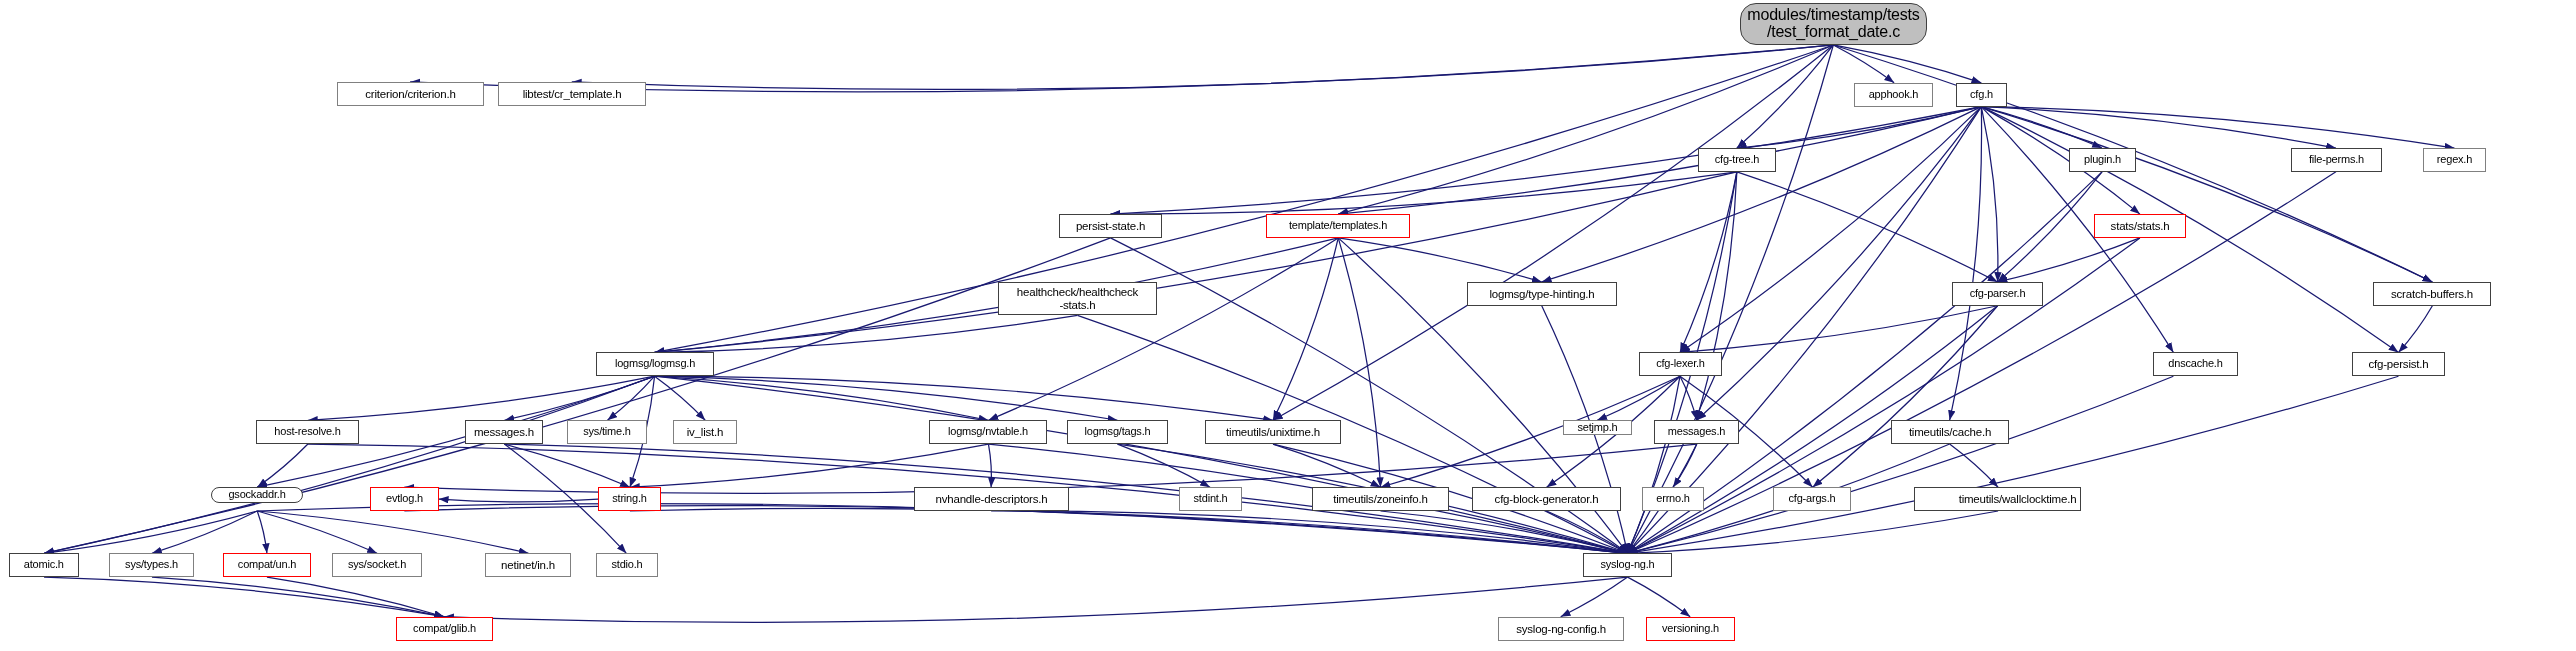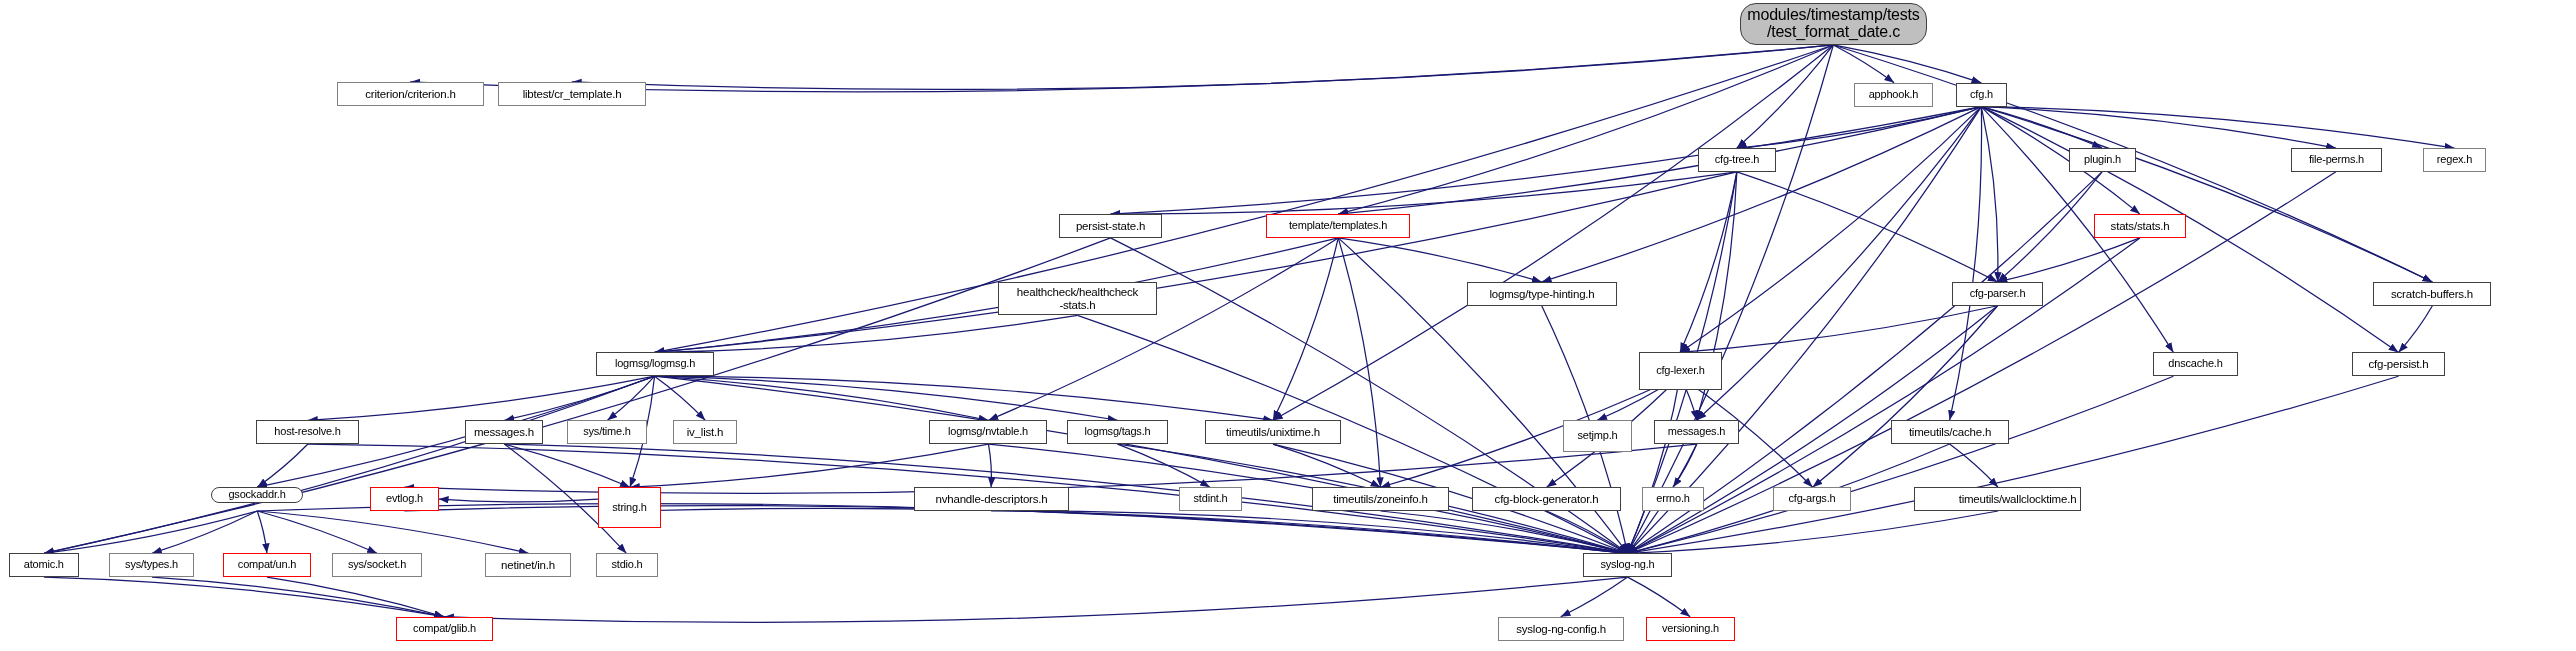--- a/index.html
+++ b/index.html
@@ -187,34 +187,34 @@
       <div class="node red" style="left: 1266px; top: 214px; width: 144px; height: 24px;"><span>template/templates.h</span></div>
       <div class="node red tiny" style="left: 2094px; top: 214px; width: 92px; height: 24px;"><span>stats/stats.h</span></div>
       <div class="node hdr tiny" style="left: 2373px; top: 282px; width: 118px; height: 24px;"><span>scratch-buffers.h</span></div>
       <div class="node hdr tiny" style="left: 998px; top: 282px; width: 159px; height: 33px;"><span>healthcheck/healthcheck
 -stats.h</span></div>
       <div class="node hdr tiny" style="left: 1467px; top: 282px; width: 150px; height: 24px;"><span>logmsg/type-hinting.h</span></div>
       <div class="node hdr" style="left: 1952px; top: 282px; width: 91px; height: 24px;"><span>cfg-parser.h</span></div>
       <div class="node hdr" style="left: 2131px; top: 352px; width: 85px; height: 24px; margin-left: 22px;"><span>dnscache.h</span></div>
       <div class="node hdr tiny" style="left: 2352px; top: 352px; width: 93px; height: 24px;"><span>cfg-persist.h</span></div>
       <div class="node hdr" style="left: 596px; top: 352px; width: 118px; height: 24px;"><span>logmsg/logmsg.h</span></div>
-      <div class="node hdr" style="left: 1639px; top: 352px; width: 83px; height: 38px;"><span>cfg-lexer.h</span></div>
+      <div class="node hdr" style="left: 1639px; top: 352px; width: 83px; height: 24px;"><span>cfg-lexer.h</span></div>
       <div class="node hdr" style="left: 256px; top: 420px; width: 103px; height: 24px;"><span>host-resolve.h</span></div>
       <div class="node hdr tiny" style="left: 465px; top: 420px; width: 78px; height: 24px;"><span>messages.h</span></div>
       <div class="node " style="left: 567px; top: 420px; width: 80px; height: 24px;"><span>sys/time.h</span></div>
       <div class="node tiny" style="left: 673px; top: 420px; width: 64px; height: 24px;"><span>iv_list.h</span></div>
       <div class="node hdr" style="left: 929px; top: 420px; width: 118px; height: 24px;"><span>logmsg/nvtable.h</span></div>
       <div class="node hdr" style="left: 1067px; top: 420px; width: 101px; height: 24px;"><span>logmsg/tags.h</span></div>
       <div class="node hdr tiny" style="left: 1205px; top: 420px; width: 136px; height: 24px;"><span>timeutils/unixtime.h</span></div>
-      <div class="node " style="left: 1563px; top: 420px; width: 69px; height: 32px;"><span>setjmp.h</span></div>
+      <div class="node " style="left: 1563px; top: 420px; width: 69px; height: 15px;"><span>setjmp.h</span></div>
       <div class="node hdr" style="left: 1654px; top: 420px; width: 85px; height: 24px;"><span>messages.h</span></div>
       <div class="node hdr tiny" style="left: 1891px; top: 420px; width: 118px; height: 24px;"><span>timeutils/cache.h</span></div>
       <div class="node hdr" style="left: 211px; top: 487px; width: 92px; height: 16px; border-radius: 12px;"><span>gsockaddr.h</span></div>
       <div class="node red" style="left: 370px; top: 487px; width: 69px; height: 24px;"><span>evtlog.h</span></div>
-      <div class="node red" style="left: 598px; top: 487px; width: 63px; height: 41px;"><span>string.h</span></div>
+      <div class="node red" style="left: 598px; top: 487px; width: 63px; height: 24px;"><span>string.h</span></div>
       <div class="node hdr tiny" style="left: 914px; top: 487px; width: 155px; height: 24px;"><span>nvhandle-descriptors.h</span></div>
       <div class="node " style="left: 1179px; top: 487px; width: 63px; height: 24px;"><span>stdint.h</span></div>
       <div class="node hdr tiny" style="left: 1312px; top: 487px; width: 137px; height: 24px;"><span>timeutils/zoneinfo.h</span></div>
       <div class="node hdr tiny" style="left: 1472px; top: 487px; width: 149px; height: 24px;"><span>cfg-block-generator.h</span></div>
       <div class="node " style="left: 1642px; top: 487px; width: 62px; height: 24px;"><span>errno.h</span></div>
       <div class="node " style="left: 1773px; top: 487px; width: 78px; height: 24px;"><span>cfg-args.h</span></div>
       <div class="node hdr tiny" style="left: 1914px; top: 487px; width: 167px; height: 24px; padding-left: 40px;"><span>timeutils/wallclocktime.h</span></div>
       <div class="node hdr" style="left: 8.8px; top: 553px; width: 70px; height: 24px;"><span>atomic.h</span></div>
       <div class="node " style="left: 109px; top: 553px; width: 85px; height: 24px;"><span>sys/types.h</span></div>
       <div class="node red" style="left: 223px; top: 553px; width: 88px; height: 24px;"><span>compat/un.h</span></div>

